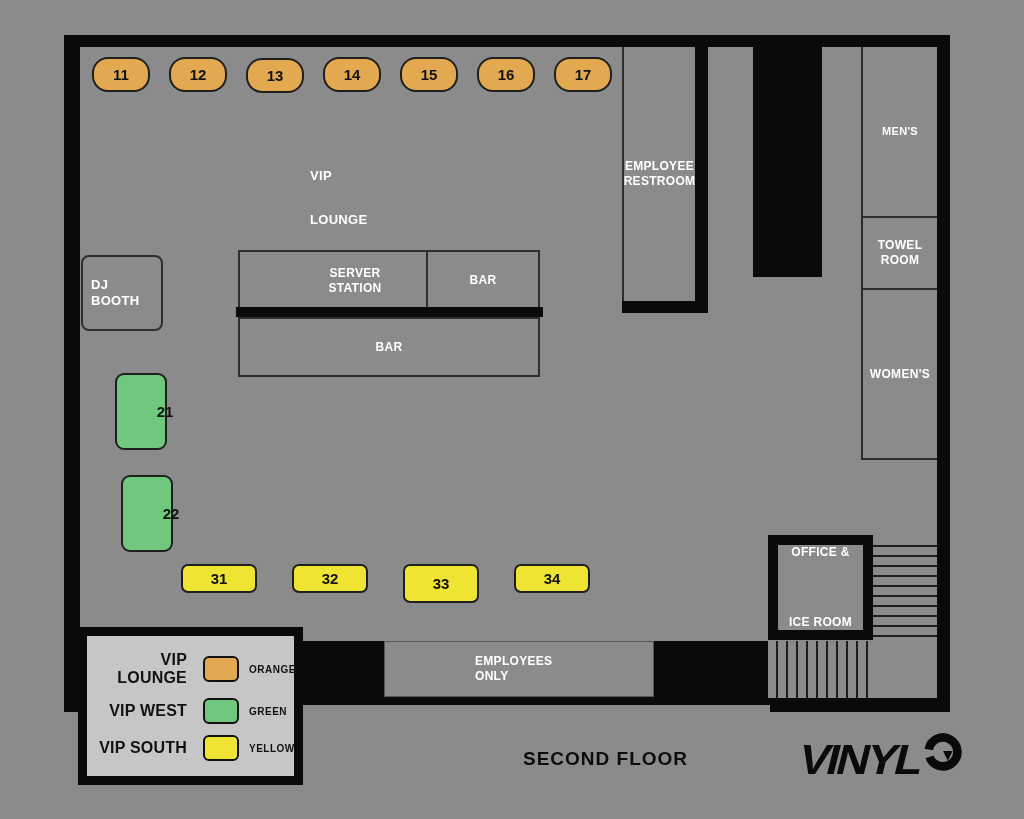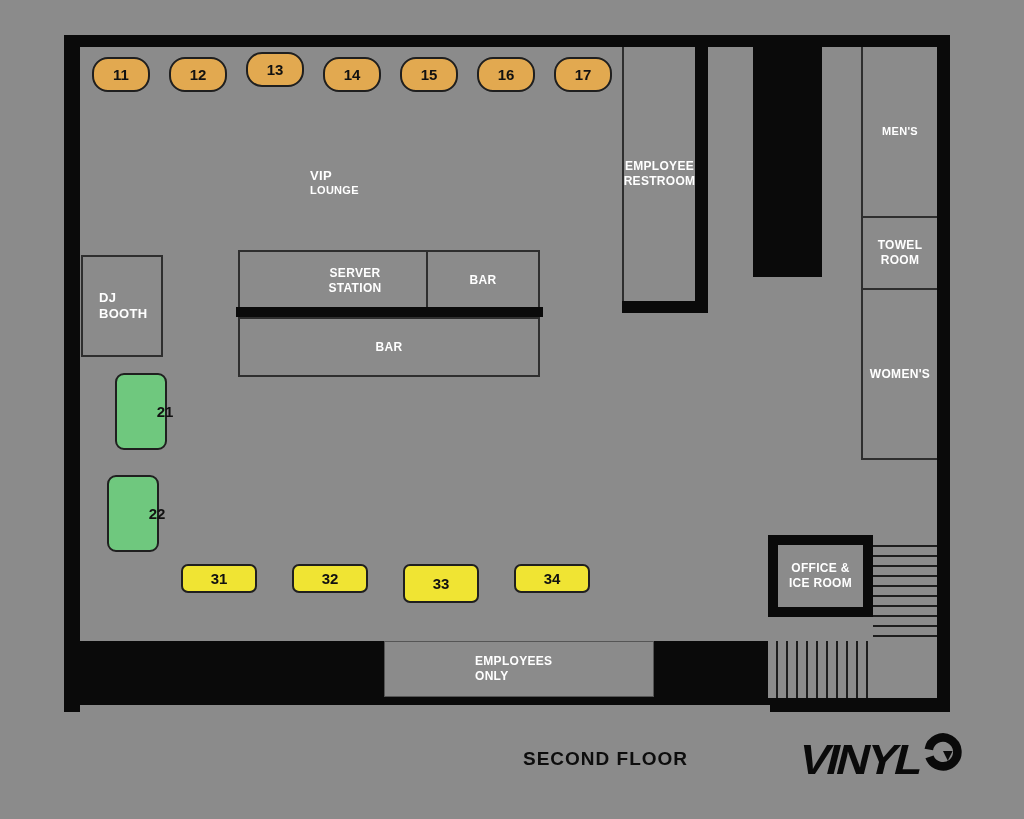--- a/index.html
+++ b/index.html
@@ -92,75 +92,92 @@
 
   <div class="abs room" style="left:861px;top:218px;width:76px;height:72px;border:none;border-left:2px solid var(--room-line);border-bottom:2px solid var(--room-line);">
     <span class="room-label">TOWEL</span>
     <span class="room-label">ROOM</span>
   </div>
 
   <div class="abs room" style="left:861px;top:290px;width:76px;height:170px;border:none;border-left:2px solid var(--room-line);border-bottom:2px solid var(--room-line);">
     <span class="room-label">WOMEN'S</span>
   </div>
 
-  <div class="abs room left-lines" style="left:81px;top:255px;width:82px;height:102px;padding-left:16px;">
+  <div class="abs room left-lines" style="left:81px;top:255px;width:82px;height:76px;padding-left:8px;border-radius:8px;">
     <span class="room-label" style="font-size:13px;">DJ</span>
     <span class="room-label" style="font-size:13px;">BOOTH</span>
   </div>
 
   <div class="abs" style="left:238px;top:250px;width:302px;height:57px;display:flex;">
     <div class="room" style="position:relative;width:142px;height:100%;border-right:none;padding-left:44px;">
       <span class="room-label">SERVER</span>
       <span class="room-label">STATION</span>
     </div>
     <div class="room" style="position:relative;flex:1;height:100%;">
       <span class="room-label">BAR</span>
     </div>
   </div>
 
   <div class="abs wall" style="left:236px;top:307px;width:307px;height:10px;"></div>
 
   <div class="abs room" style="left:238px;top:317px;width:302px;height:60px;">
     <span class="room-label">BAR</span>
   </div>
 
-  <div class="abs room" style="left:768px;top:535px;width:105px;height:82px;border:10px solid #0a0a0a;">
+  <div class="abs room" style="left:768px;top:535px;width:105px;height:105px;border:10px solid #0a0a0a;justify-content:space-between;">
     <span class="room-label">OFFICE &amp;</span>
     <span class="room-label">ICE ROOM</span>
   </div>
 
   <div class="abs stairs-h" style="left:873px;top:537px;width:64px;height:103px;"></div>
   <div class="abs stairs-v" style="left:768px;top:641px;width:105px;height:57px;"></div>
 
   <div class="abs room left-lines" style="left:384px;top:641px;width:270px;height:56px;border:1px solid #555;padding-left:90px;">
     <span class="room-label">EMPLOYEES</span>
     <span class="room-label">ONLY</span>
   </div>
 
   <div class="abs" style="left:310px;top:168px;">
     <div class="room-label" style="font-size:13px;text-align:left;">VIP</div>
-    <div class="room-label" style="font-size:11px;text-align:left;">LOUNGE</div>
+    <div class="room-label" style="font-size:13px;text-align:left;margin-top:28px;">LOUNGE</div>
   </div>
 
   <div class="table table-orange" style="left:92px;top:57px;width:58px;height:35px;">11</div>
   <div class="table table-orange" style="left:169px;top:57px;width:58px;height:35px;">12</div>
-  <div class="table table-orange" style="left:246px;top:52px;width:58px;height:35px;">13</div>
+  <div class="table table-orange" style="left:246px;top:58px;width:58px;height:35px;">13</div>
   <div class="table table-orange" style="left:323px;top:57px;width:58px;height:35px;">14</div>
   <div class="table table-orange" style="left:400px;top:57px;width:58px;height:35px;">15</div>
   <div class="table table-orange" style="left:477px;top:57px;width:58px;height:35px;">16</div>
   <div class="table table-orange" style="left:554px;top:57px;width:58px;height:35px;">17</div>
 
   <div class="table table-green" style="left:115px;top:373px;width:28px;height:77px;">21</div>
-  <div class="table table-green" style="left:107px;top:475px;width:52px;height:77px;">22</div>
+  <div class="table table-green" style="left:121px;top:475px;width:52px;height:77px;">22</div>
 
   <div class="table table-yellow" style="left:181px;top:564px;width:76px;height:29px;">31</div>
   <div class="table table-yellow" style="left:292px;top:564px;width:76px;height:29px;">32</div>
   <div class="table table-yellow" style="left:403px;top:564px;width:76px;height:39px;">33</div>
   <div class="table table-yellow" style="left:514px;top:564px;width:76px;height:29px;">34</div>
 
+  <div id="legend" class="abs" style="left:78px;top:627px;width:225px;height:158px;">
+    <div class="legend-row">
+      <span class="legend-label">VIP LOUNGE</span>
+      <span class="legend-swatch" style="background: rgb(226, 169, 80);"></span>
+      <span class="legend-color-name">ORANGE</span>
+    </div>
+    <div class="legend-row">
+      <span class="legend-label">VIP WEST</span>
+      <span class="legend-swatch" style="background: rgb(111, 200, 126);"></span>
+      <span class="legend-color-name">GREEN</span>
+    </div>
+    <div class="legend-row">
+      <span class="legend-label">VIP SOUTH</span>
+      <span class="legend-swatch" style="background: rgb(240, 228, 51);"></span>
+      <span class="legend-color-name">YELLOW</span>
+    </div>
+  </div>
 
   <div id="second-floor" class="abs" style="left:523px;top:748px;">SECOND FLOOR</div>
 
   <div id="logo" class="abs" style="left:800px;top:736px;">
     <span id="logo-text">VINYL</span>
     <svg id="logo-icon" width="46" height="46" viewBox="0 0 48 48">
       <path d="M 9.9 29.1 A 15 15 0 1 0 9.2 21.4" fill="none" stroke="#0a0a0a" stroke-width="9"></path>
       <polygon points="24,23 34,23 29,33" fill="#0a0a0a"></polygon>
     </svg>
   </div>

